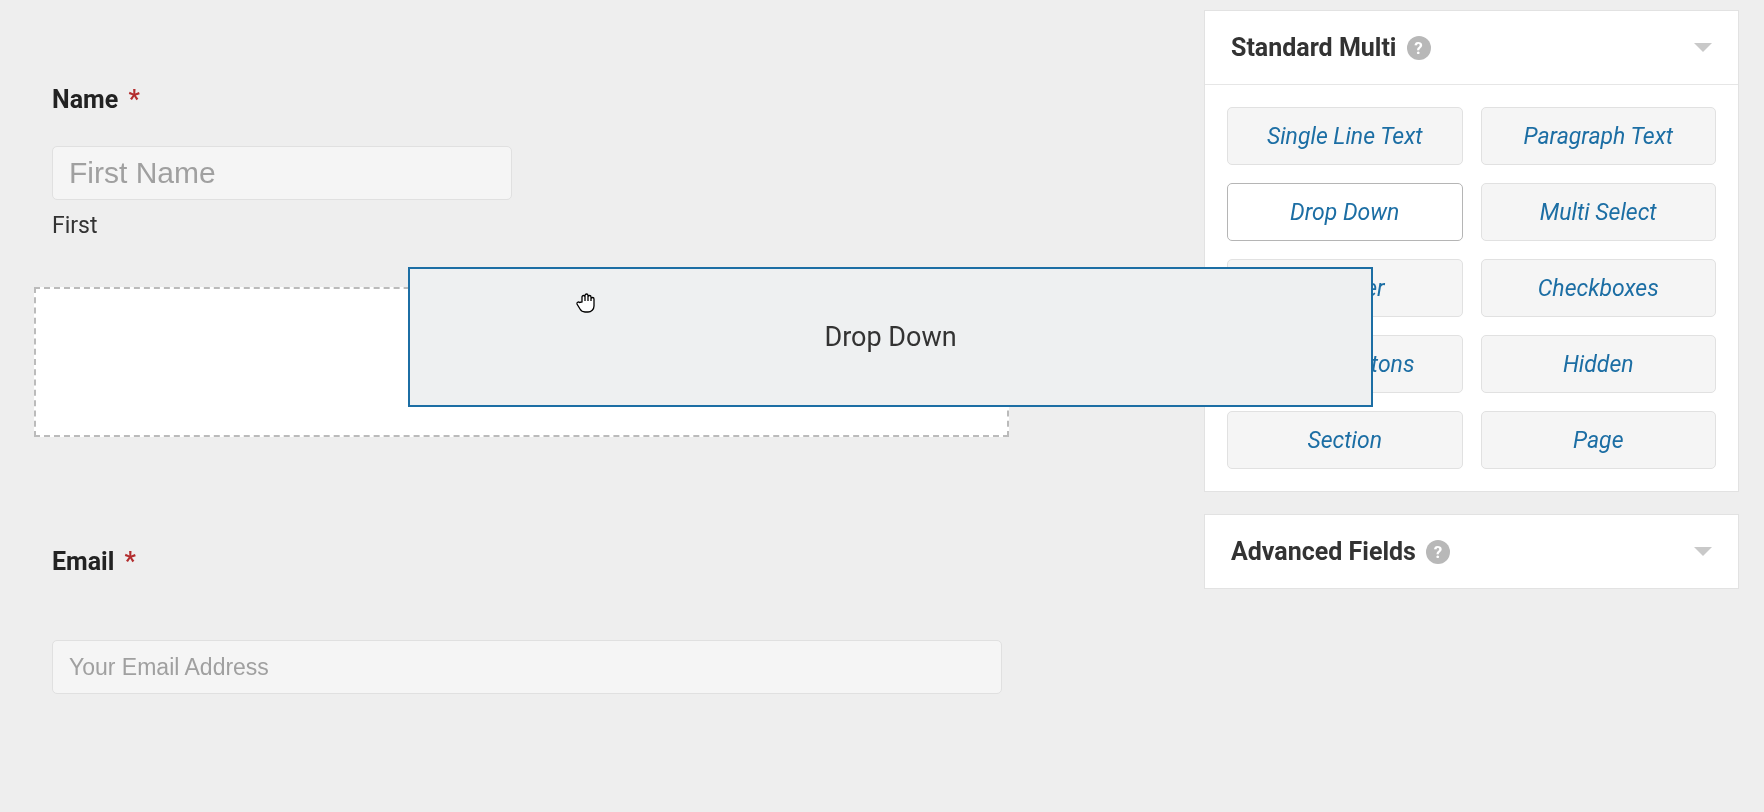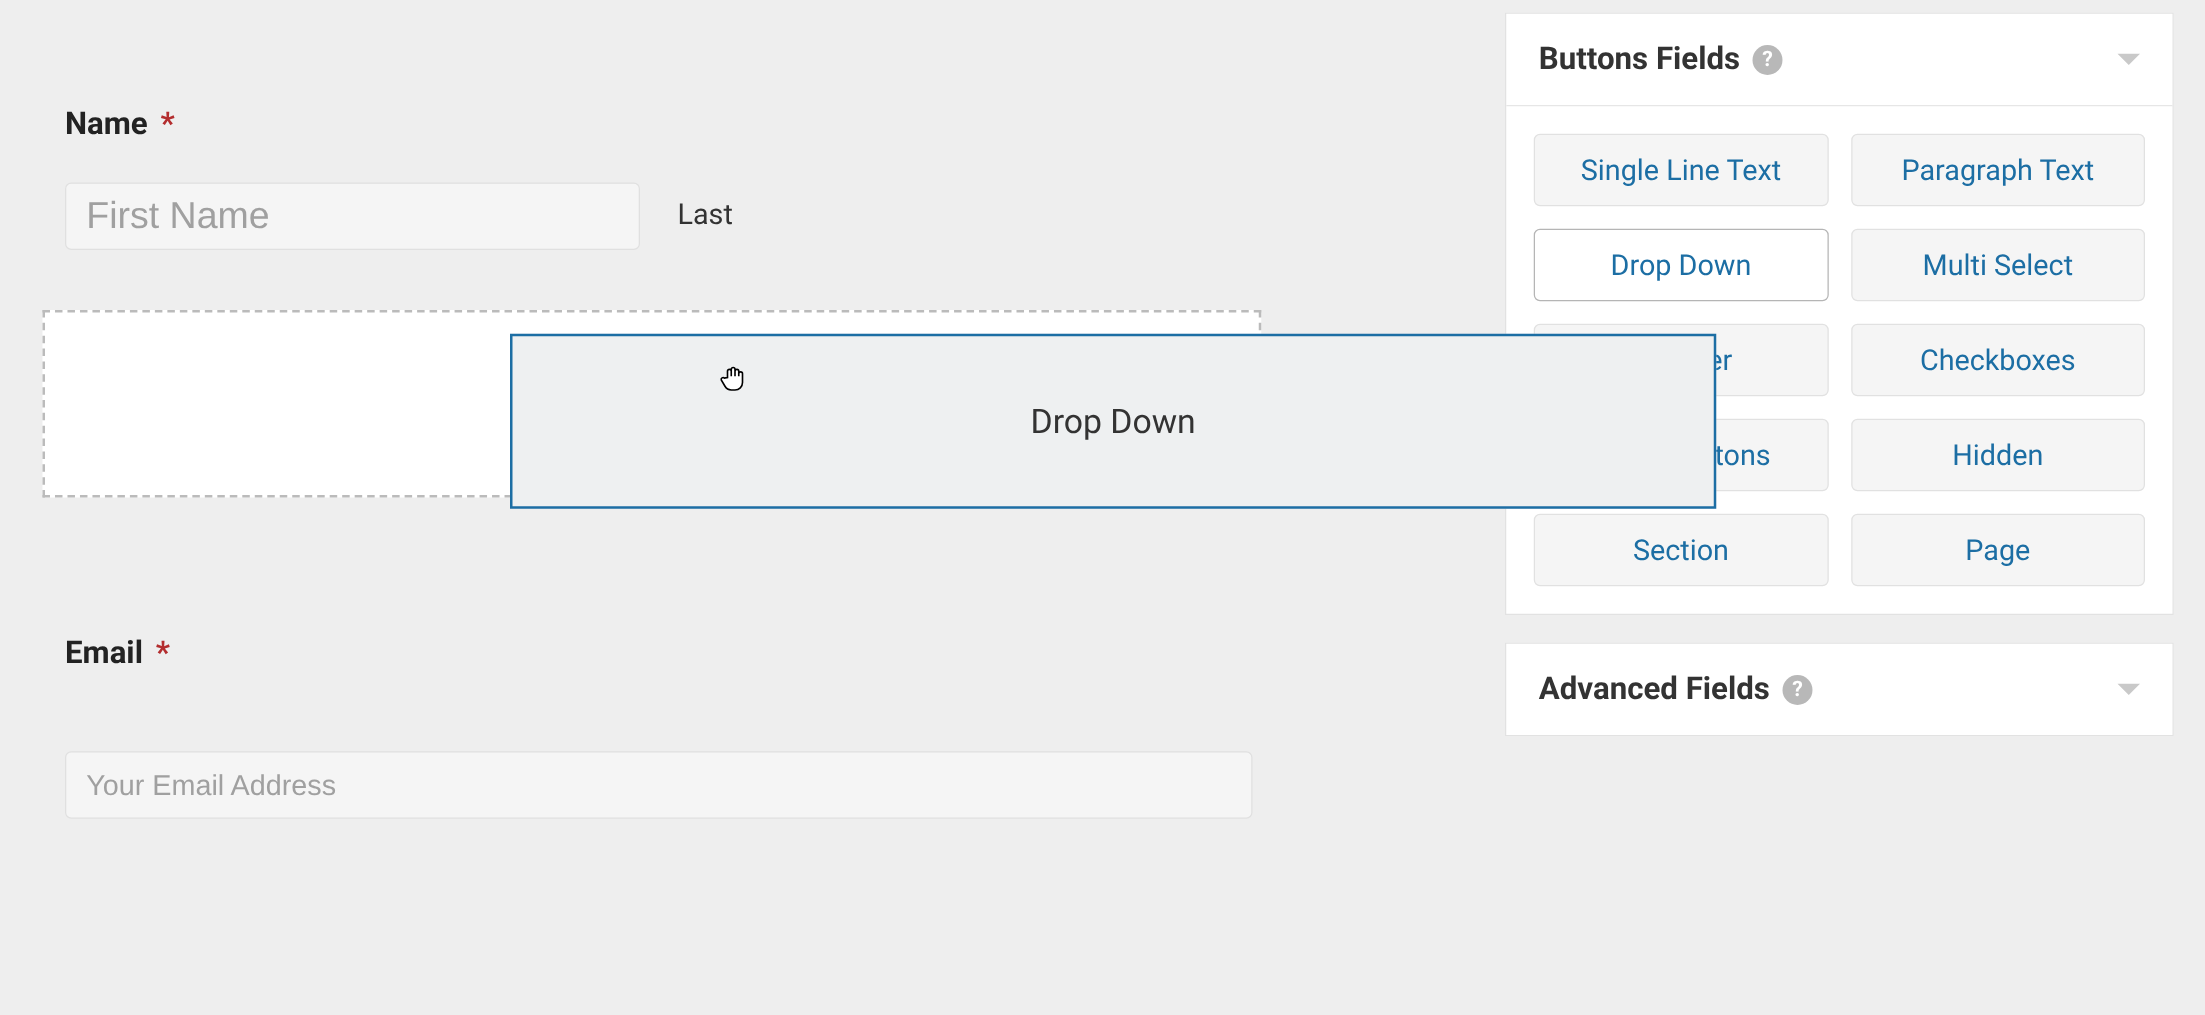--- a/index.html
+++ b/index.html
@@ -149,20 +149,21 @@
       background: #f5f5f5;
       border: 1px solid #e1e1e1;
       border-radius: 5px;
       height: 58px;
       display: flex;
       align-items: center;
       justify-content: center;
       font-size: 23px;
       color: #1c6ea4;
       cursor: pointer;
+      font-style: italic;
     }
     .field-btn.active {
       background: #fff;
       border: 1px solid #b5b5b5;
     }
     .field-btn.single {
       grid-column: span 1;
       justify-content: center;
     }
 
@@ -197,23 +198,23 @@
 <div class="form-area">
 
   <div class="field-block">
     <div class="field-label">
       <span>Name</span>
       <span class="required">*</span>
     </div>
     <div class="name-row">
       <div class="name-col">
         <input type="text" class="text-input" placeholder="First Name" style="">
+        <div class="sub-label">First</div>
       </div>
       <div class="name-col">
-        <div class="sub-label">Last</div>
       </div>
     </div>
     <div class="drop-zone"></div>
   </div>
 
   <div class="field-block email-block">
     <div class="field-label">
       <span>Email</span>
       <span class="required">*</span>
     </div>
@@ -230,21 +231,21 @@
   <svg width="28" height="28" viewBox="0 0 28 28">
     <path d="M9 14 V9 a1.5 1.5 0 0 1 3 0 V13 V7.5 a1.5 1.5 0 0 1 3 0 V13 V9 a1.5 1.5 0 0 1 3 0 V13 V11 a1.5 1.5 0 0 1 3 0 V18 a6 6 0 0 1 -6 6 h-3 a6 6 0 0 1 -5 -3 l-3 -5 a1.5 1.5 0 0 1 2.5 -1.5 Z" fill="#fff" stroke="#000" stroke-width="1.3"></path>
   </svg>
 </div>
 
 <div class="sidebar">
 
   <div class="panel">
     <div class="panel-header">
       <div class="panel-title-wrap">
-        <span class="panel-title">Buttons Fields</span>
+        <span class="panel-title">Standard Multi</span>
         <span class="help-icon">?</span>
       </div>
       <span class="collapse-caret"></span>
     </div>
     <div class="panel-body">
       <div class="field-grid">
         <div class="field-btn">
             <span>Single Line Text</span>
           </div>
         <div class="field-btn">

